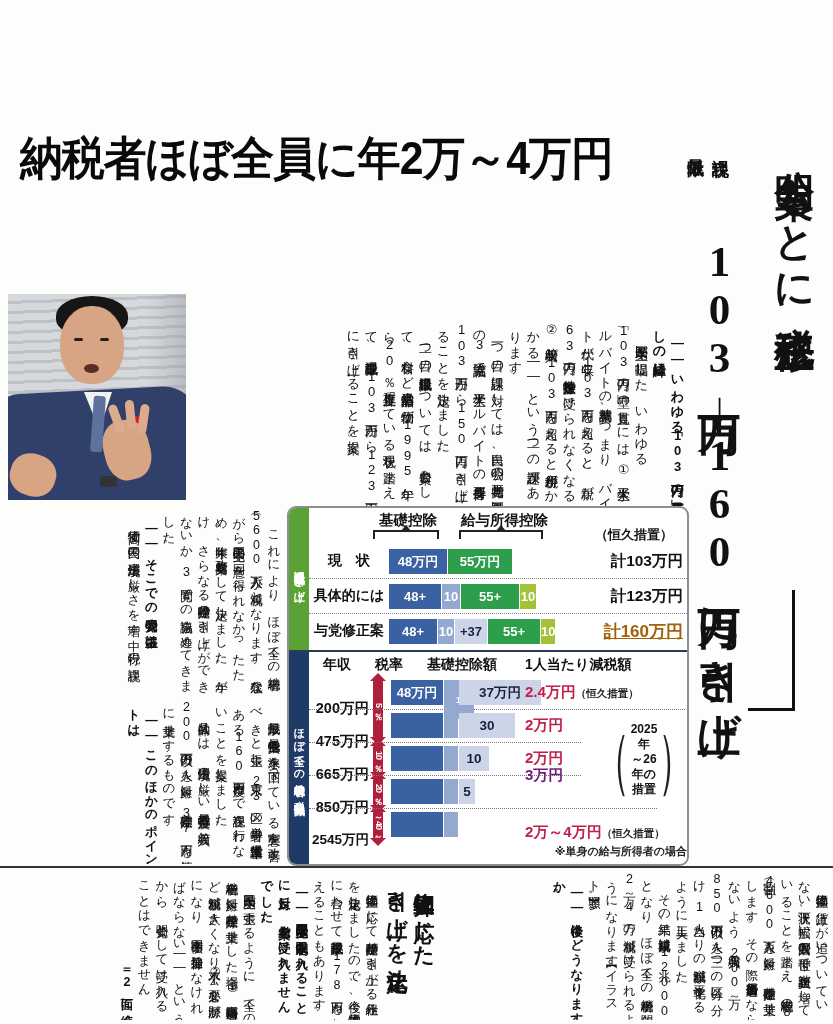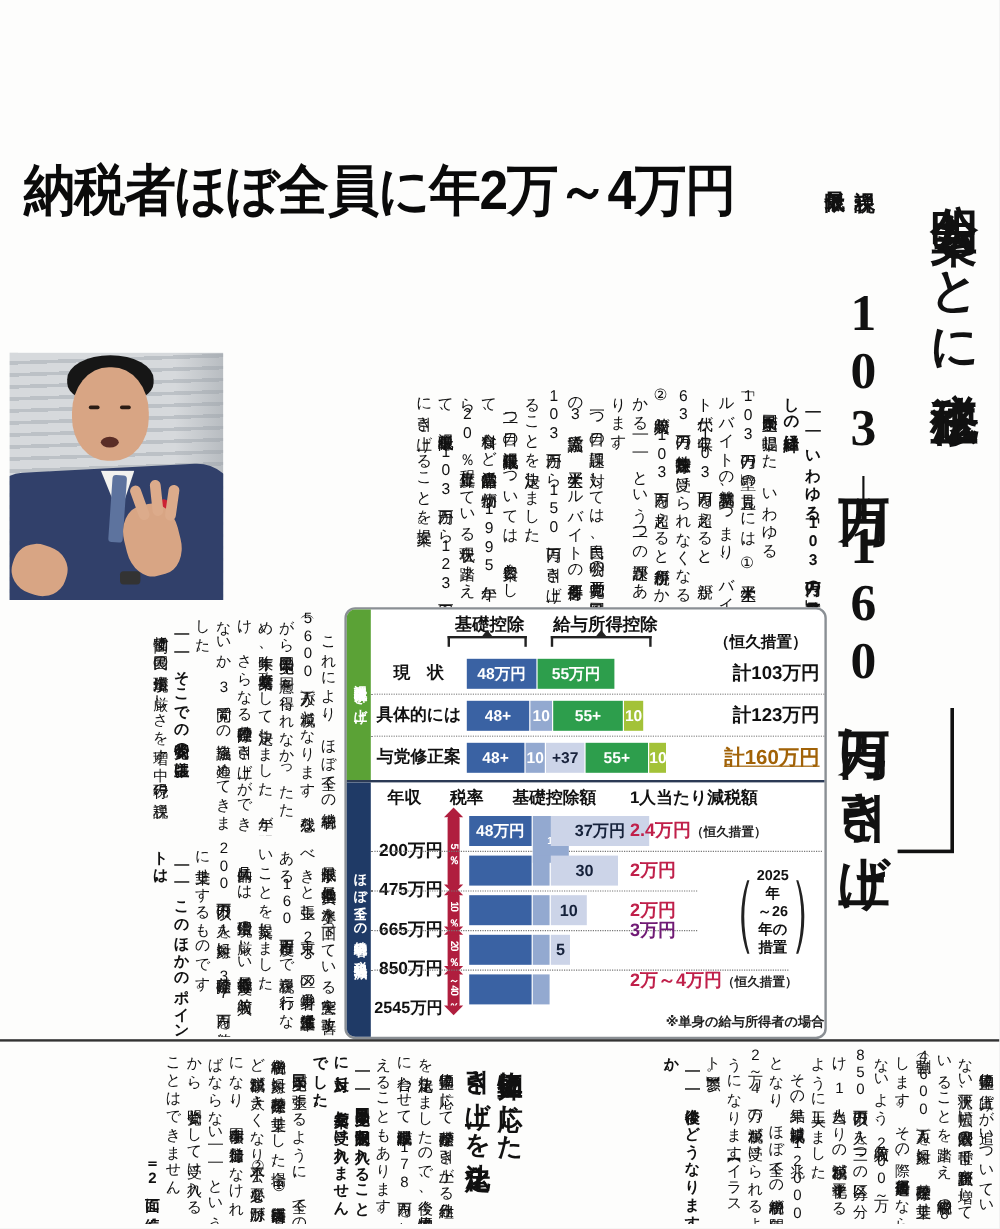--- a/index.html
+++ b/index.html
@@ -244,21 +244,21 @@
           <div class="bar" style="left: 82px; top: 94px; width: 52px; background: rgb(58, 98, 163); color: rgb(255, 255, 255); font-size: 13px;"></div>
           <div class="bar" style="left: 135px; top: 94px; width: 14px; background: rgb(147, 169, 208); color: rgb(255, 255, 255); font-size: 8.5px; line-height: 1.1; word-break: break-all; padding-top: 2px; height: 23px;"></div>
           <div class="bar" style="left: 150px; top: 94px; width: 30px; background: rgb(204, 212, 232); color: rgb(21, 33, 58); font-size: 13.5px;">10</div>
           <div class="cut" style="top: 97px; color: rgb(192, 32, 74);">2万円</div>
           <div class="bar" style="left: 82px; top: 127px; width: 52px; background: rgb(58, 98, 163); color: rgb(255, 255, 255); font-size: 13px;"></div>
           <div class="bar" style="left: 135px; top: 127px; width: 14px; background: rgb(147, 169, 208); color: rgb(255, 255, 255); font-size: 8.5px; line-height: 1.1; word-break: break-all; padding-top: 2px; height: 23px;"></div>
           <div class="bar" style="left: 150px; top: 127px; width: 16px; background: rgb(204, 212, 232); color: rgb(21, 33, 58); font-size: 13.5px;">5</div>
           <div class="cut" style="top: 114px; color: #701a75;">3万円</div>
           <div class="bar" style="left: 82px; top: 160px; width: 52px; background: rgb(58, 98, 163); color: rgb(255, 255, 255); font-size: 13px;"></div>
           <div class="bar" style="left: 135px; top: 160px; width: 14px; background: rgb(147, 169, 208); color: rgb(255, 255, 255); font-size: 8.5px; line-height: 1.1; word-break: break-all; padding-top: 2px; height: 23px;"></div>
-          <div class="cut" style="top: 156px; color: rgb(192, 32, 74);">2万～4万円<span class="note">（恒久措置）</span></div>
+          <div class="cut" style="top: 171px; color: rgb(192, 32, 74);">2万～4万円<span class="note">（恒久措置）</span></div>
         </div>
       <div id="bracket-note">
         <span class="bigparen">（</span>
         <span class="note-lines">2025年
 ～26年の
 措置</span>
         <span class="bigparen">）</span>
       </div>
       <span id="c2footnote">※単身の給与所得者の場合</span>
     </div>

